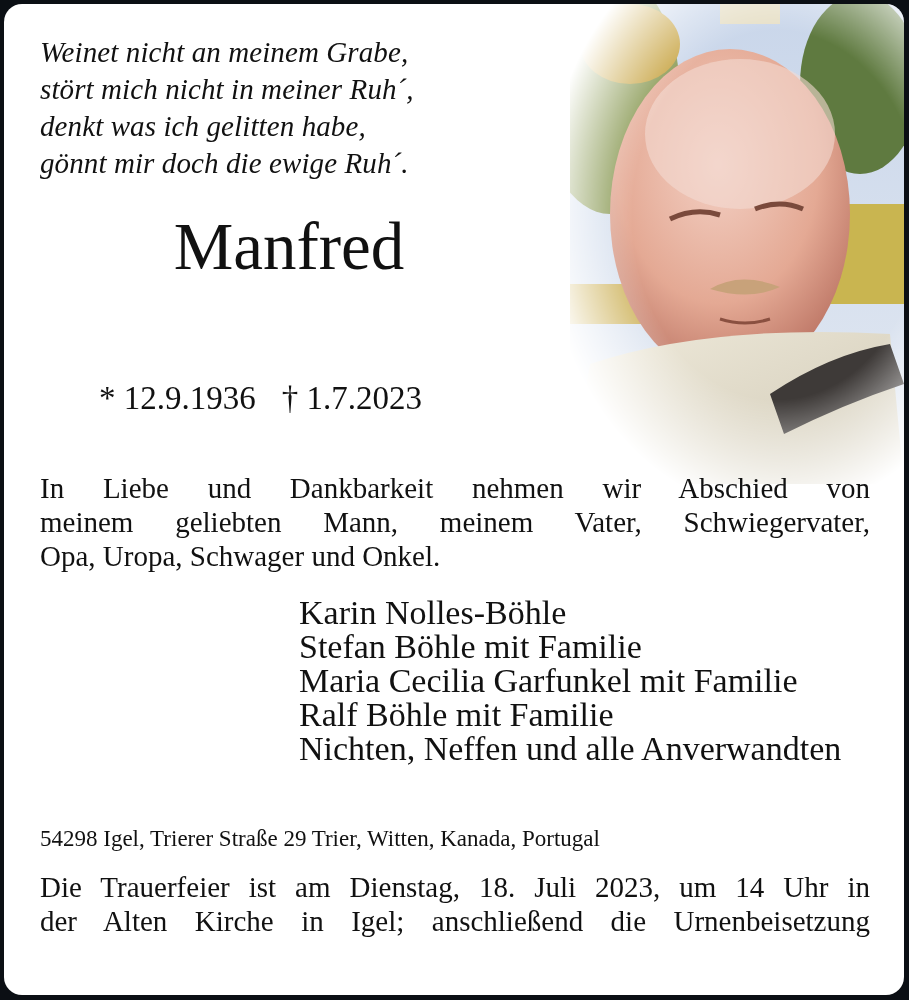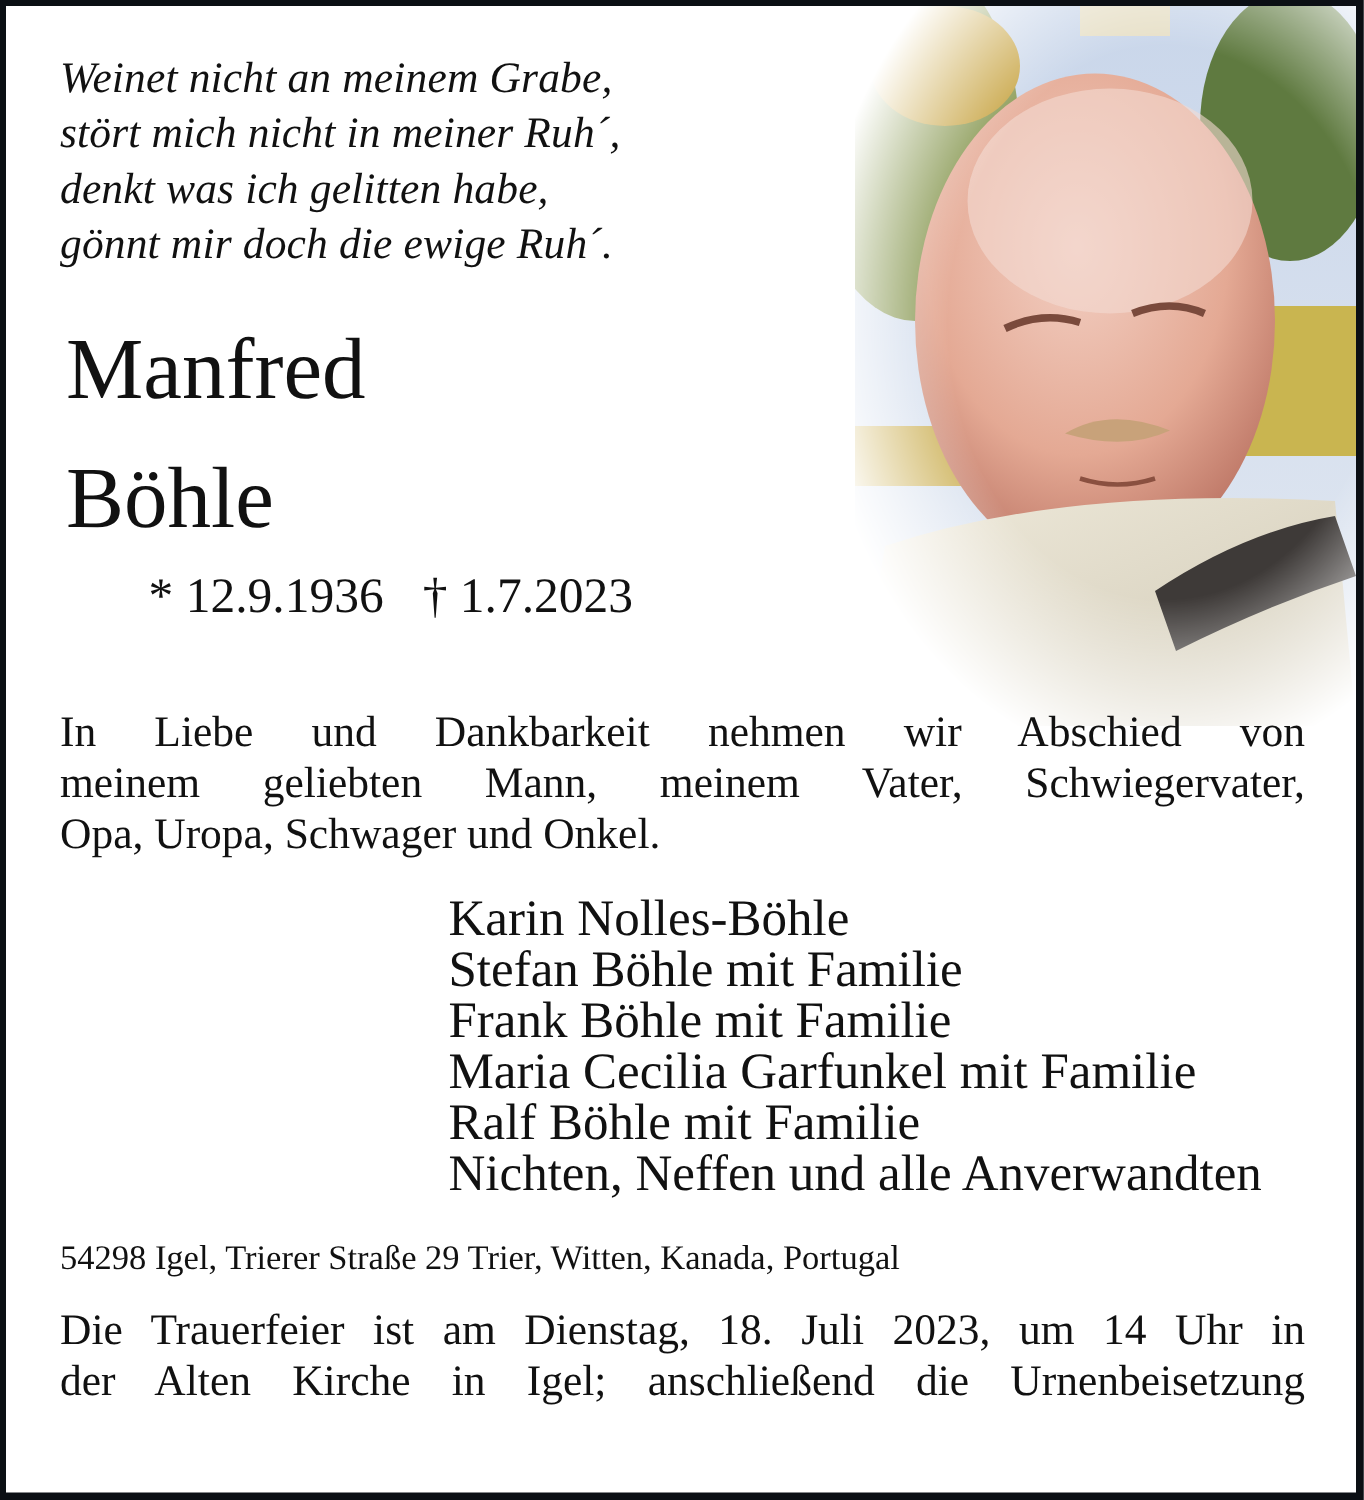--- a/index.html
+++ b/index.html
@@ -1,29 +1,29 @@
 <!DOCTYPE html>
 <html><head>
 <meta charset="utf-8">
 <style>
   html, body { margin:0; padding:0; background:#0b0f14; }
   body { width:909px; height:1000px; position:relative; overflow:hidden; }
   .frame {
     position:absolute; left:4px; top:4px; width:900px; height:991px;
     background:#ffffff; overflow:hidden;
-    font-family:"Liberation Serif","DejaVu Serif",serif; color:#111;
+    font-family:"Liberation Serif","DejaVu Serif",serif; color:#111;border-radius:18px;
   }
   .poem {
     position:absolute; left:36px; top:30px; font-style:italic;
     font-size:29px; line-height:37px; letter-spacing:0.1px;
   }
   .poem div { white-space:nowrap; }
   .name {
-    position:absolute; left:40px; width:490px; text-align:left;
-    font-size:58px; line-height:88px;
+    position:absolute; left:40px; width:490px; text-align:center;
+    font-size:67px; line-height:88px;
   }
   .name.first { top:198px; }
   .name.last { top:284px; }
   .dates {
     position:absolute; left:95px; top:374px; font-size:33px; line-height:40px; white-space:nowrap;font-family:Liberation Serif, serif;
   }
   .dates .gap { display:inline-block; width:26px; }
   .photo {
     position:absolute; left:566px; top:0; width:334px; height:480px;
     border-radius:0 0 0 0;
@@ -55,21 +55,20 @@
 <div class="frame">
 
   <div class="poem">
     <div>Weinet nicht an meinem Grabe,</div>
     <div>stört mich nicht in meiner Ruh´,</div>
     <div>denkt was ich gelitten habe,</div>
     <div>gönnt mir doch die ewige Ruh´.</div>
   </div>
 
   <div class="name first">Manfred</div>
-  <div class="name last">Böhle</div>
 
   <div class="dates">
     <span>*</span>
     <span>12.9.1936</span><span class="gap"></span><span>†</span>
     <span>1.7.2023</span>
   </div>
 
   <div class="photo">
     <svg viewBox="0 0 334 480" preserveAspectRatio="none">
       <defs>
@@ -107,21 +106,20 @@
 
   <div class="para p1">
     <span class="line">In Liebe und Dankbarkeit nehmen wir Abschied von</span>
     <span class="line">meinem geliebten Mann, meinem Vater, Schwiegervater,</span>
     <span class="line last">Opa, Uropa, Schwager und Onkel.</span>
   </div>
 
   <div class="signers">
     <div>Karin Nolles-Böhle</div>
     <div>Stefan Böhle mit Familie</div>
-    <div>Frank Böhle mit Familie</div>
     <div>Maria Cecilia Garfunkel mit Familie</div>
     <div>Ralf Böhle mit Familie</div>
     <div>Nichten, Neffen und alle Anverwandten</div>
   </div>
 
   <div class="address">54298 Igel, Trierer Straße 29 Trier, Witten, Kanada, Portugal</div>
 
   <div class="para ceremony">
     <span class="line">Die Trauerfeier ist am Dienstag, 18. Juli 2023, um 14 Uhr in</span>
     <span class="line">der Alten Kirche in Igel; anschließend die Urnenbeisetzung</span>

